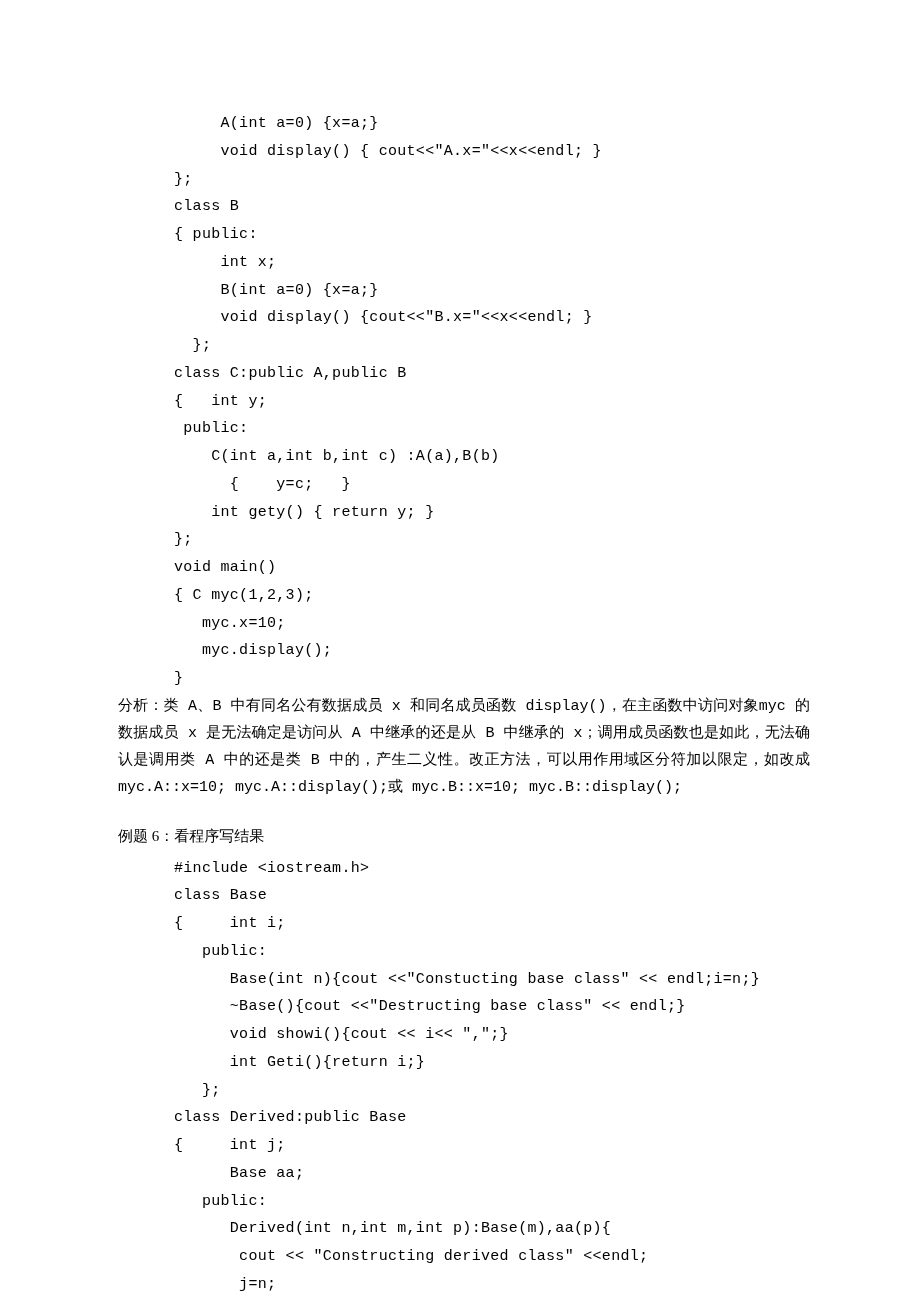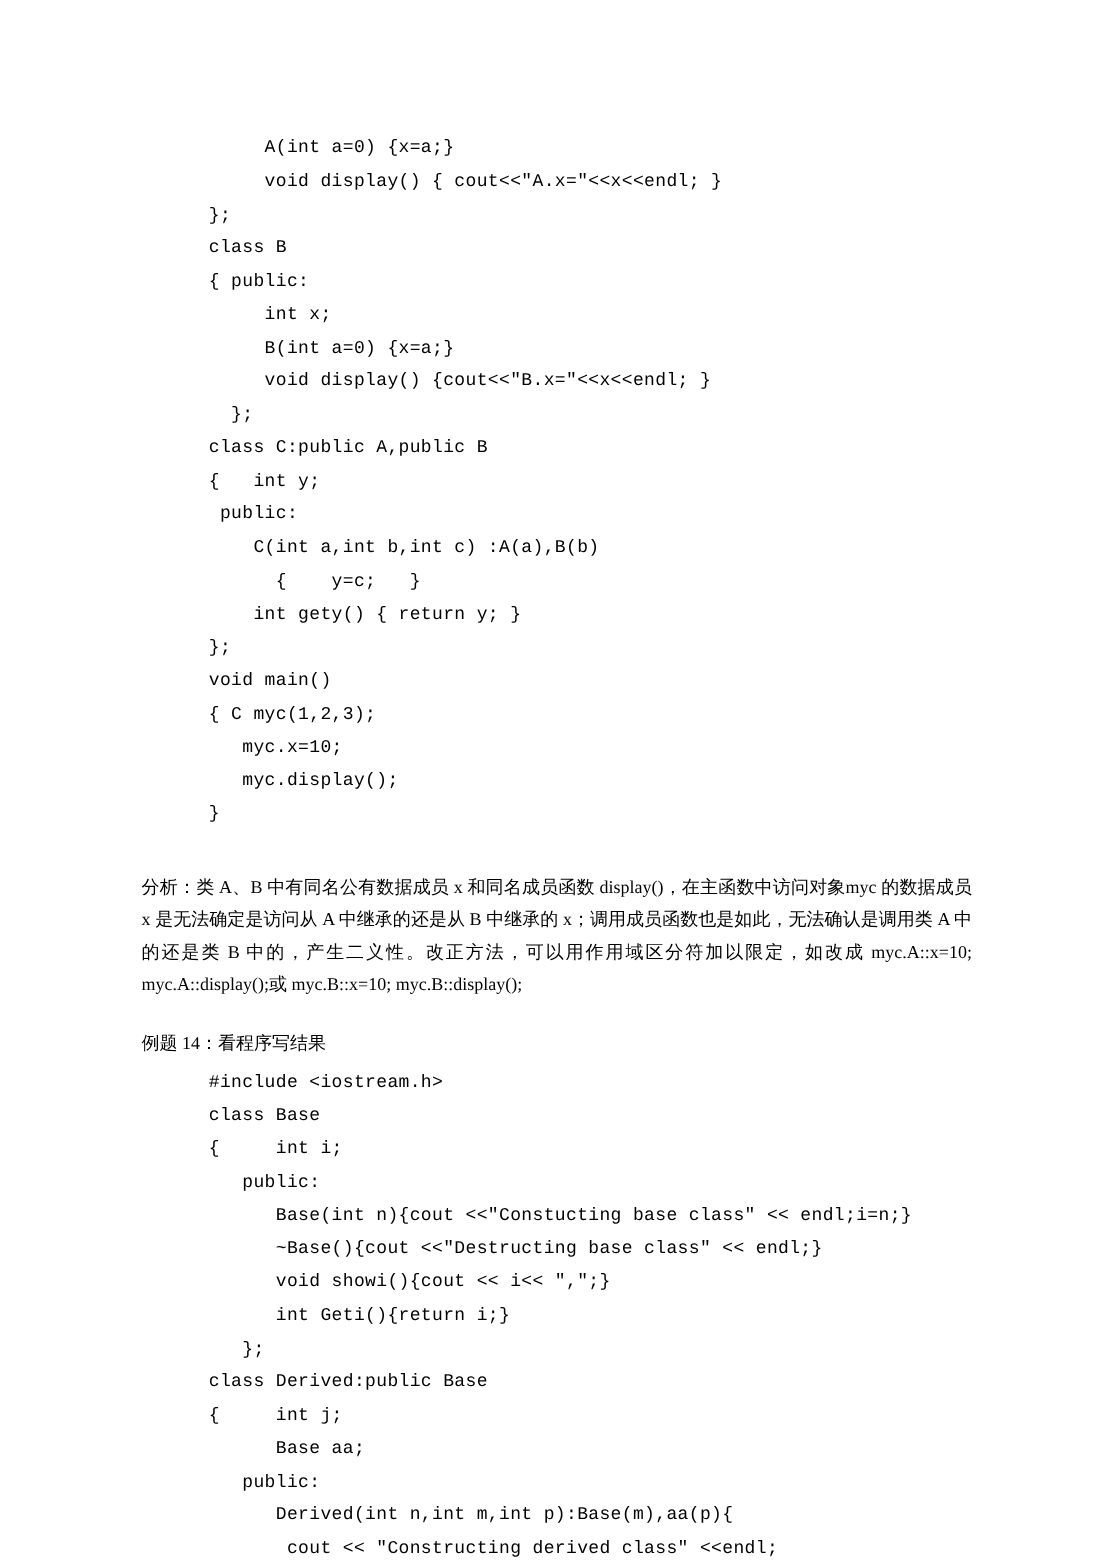--- a/index.html
+++ b/index.html
@@ -13,24 +13,23 @@
     width: 920px;
     box-sizing: border-box;
   }
   .code {
     font-family: "SimSun", "宋体", "Courier New", monospace;
     white-space: pre;
     margin-left: 56px;
     letter-spacing: 0.3px;
   }
   .para {
-    font-family: Liberation Serif, serif;
+    font-family: Liberation Mono, monospace;
     line-height: 1.8;
     text-align: justify;
-    margin-top: 34px;
   }
   .heading {
     font-family: "SimSun", "宋体", serif;
     margin-top: 22px;
     margin-bottom: 4px;
   }
 </style>
 </head>
 <body>
 
@@ -51,21 +50,21 @@
     int gety() { return y; }
 };
 void main()
 { C myc(1,2,3);
    myc.x=10;
    myc.display();
 }</div>
 
 <div class="para">分析：类 A、B 中有同名公有数据成员 x 和同名成员函数 display()，在主函数中访问对象myc 的数据成员 x 是无法确定是访问从 A 中继承的还是从 B 中继承的 x；调用成员函数也是如此，无法确认是调用类 A 中的还是类 B 中的，产生二义性。改正方法，可以用作用域区分符加以限定，如改成 myc.A::x=10; myc.A::display();或 myc.B::x=10; myc.B::display();</div>
 
-<div class="heading">例题 14：看程序写结果</div>
+<div class="heading">例题 6：看程序写结果</div>
 
 <div class="code">#include &lt;iostream.h&gt;
 class Base
 {     int i;
    public:
       Base(int n){cout &lt;&lt;"Constucting base class" &lt;&lt; endl;i=n;}
       ~Base(){cout &lt;&lt;"Destructing base class" &lt;&lt; endl;}
       void showi(){cout &lt;&lt; i&lt;&lt; ",";}
       int Geti(){return i;}
    };

